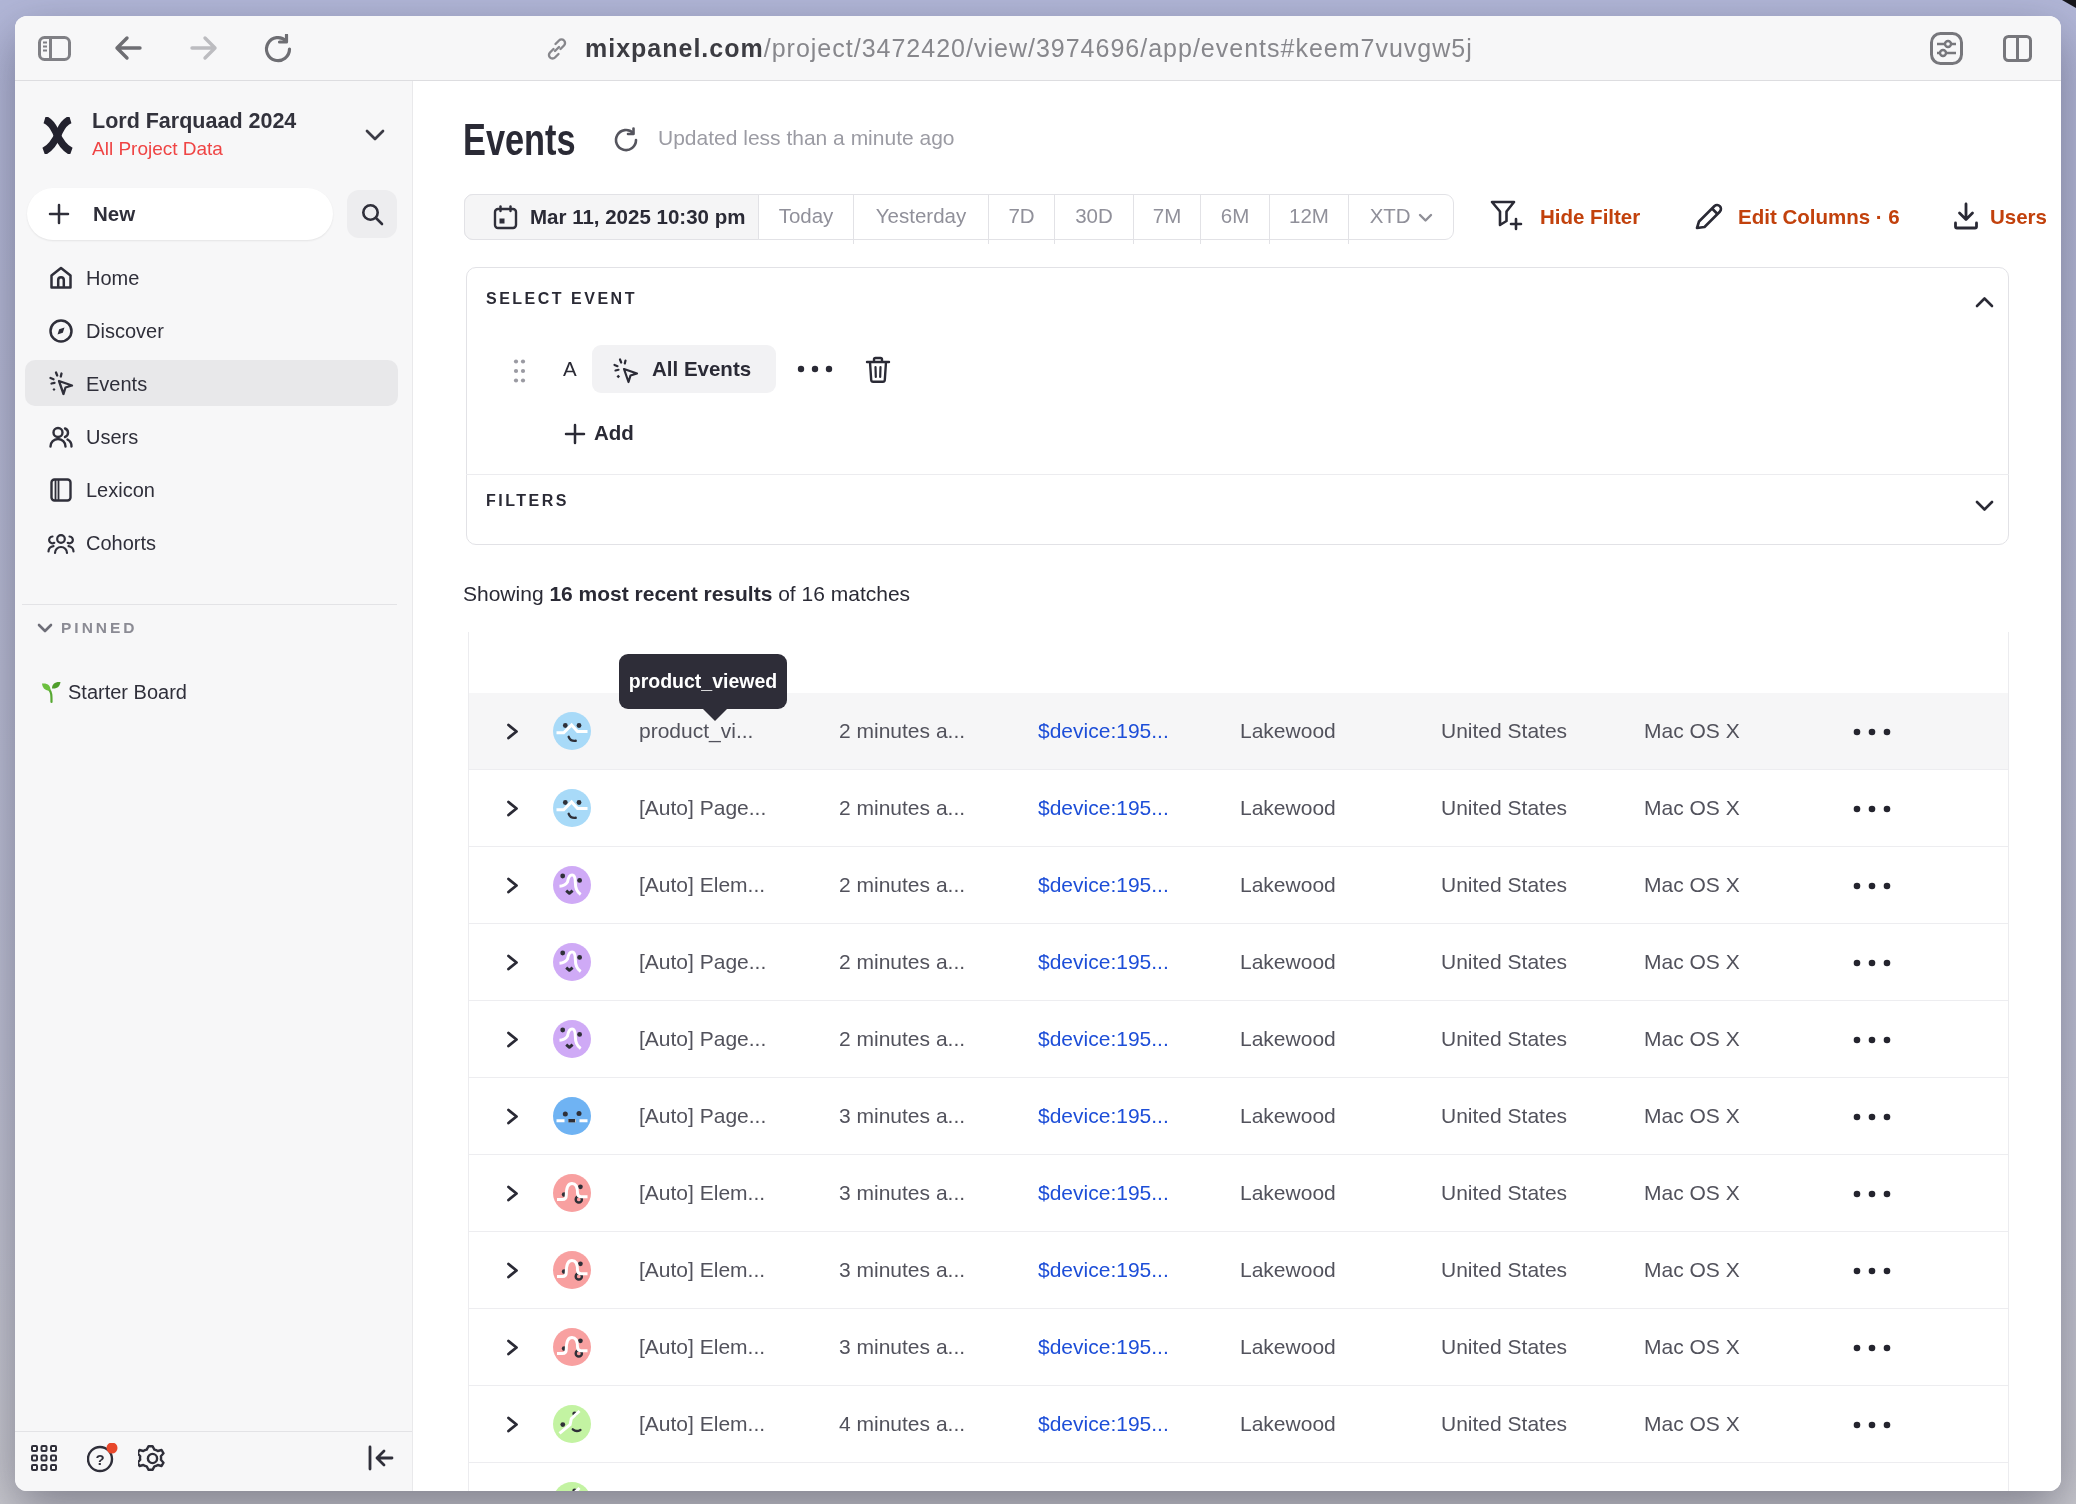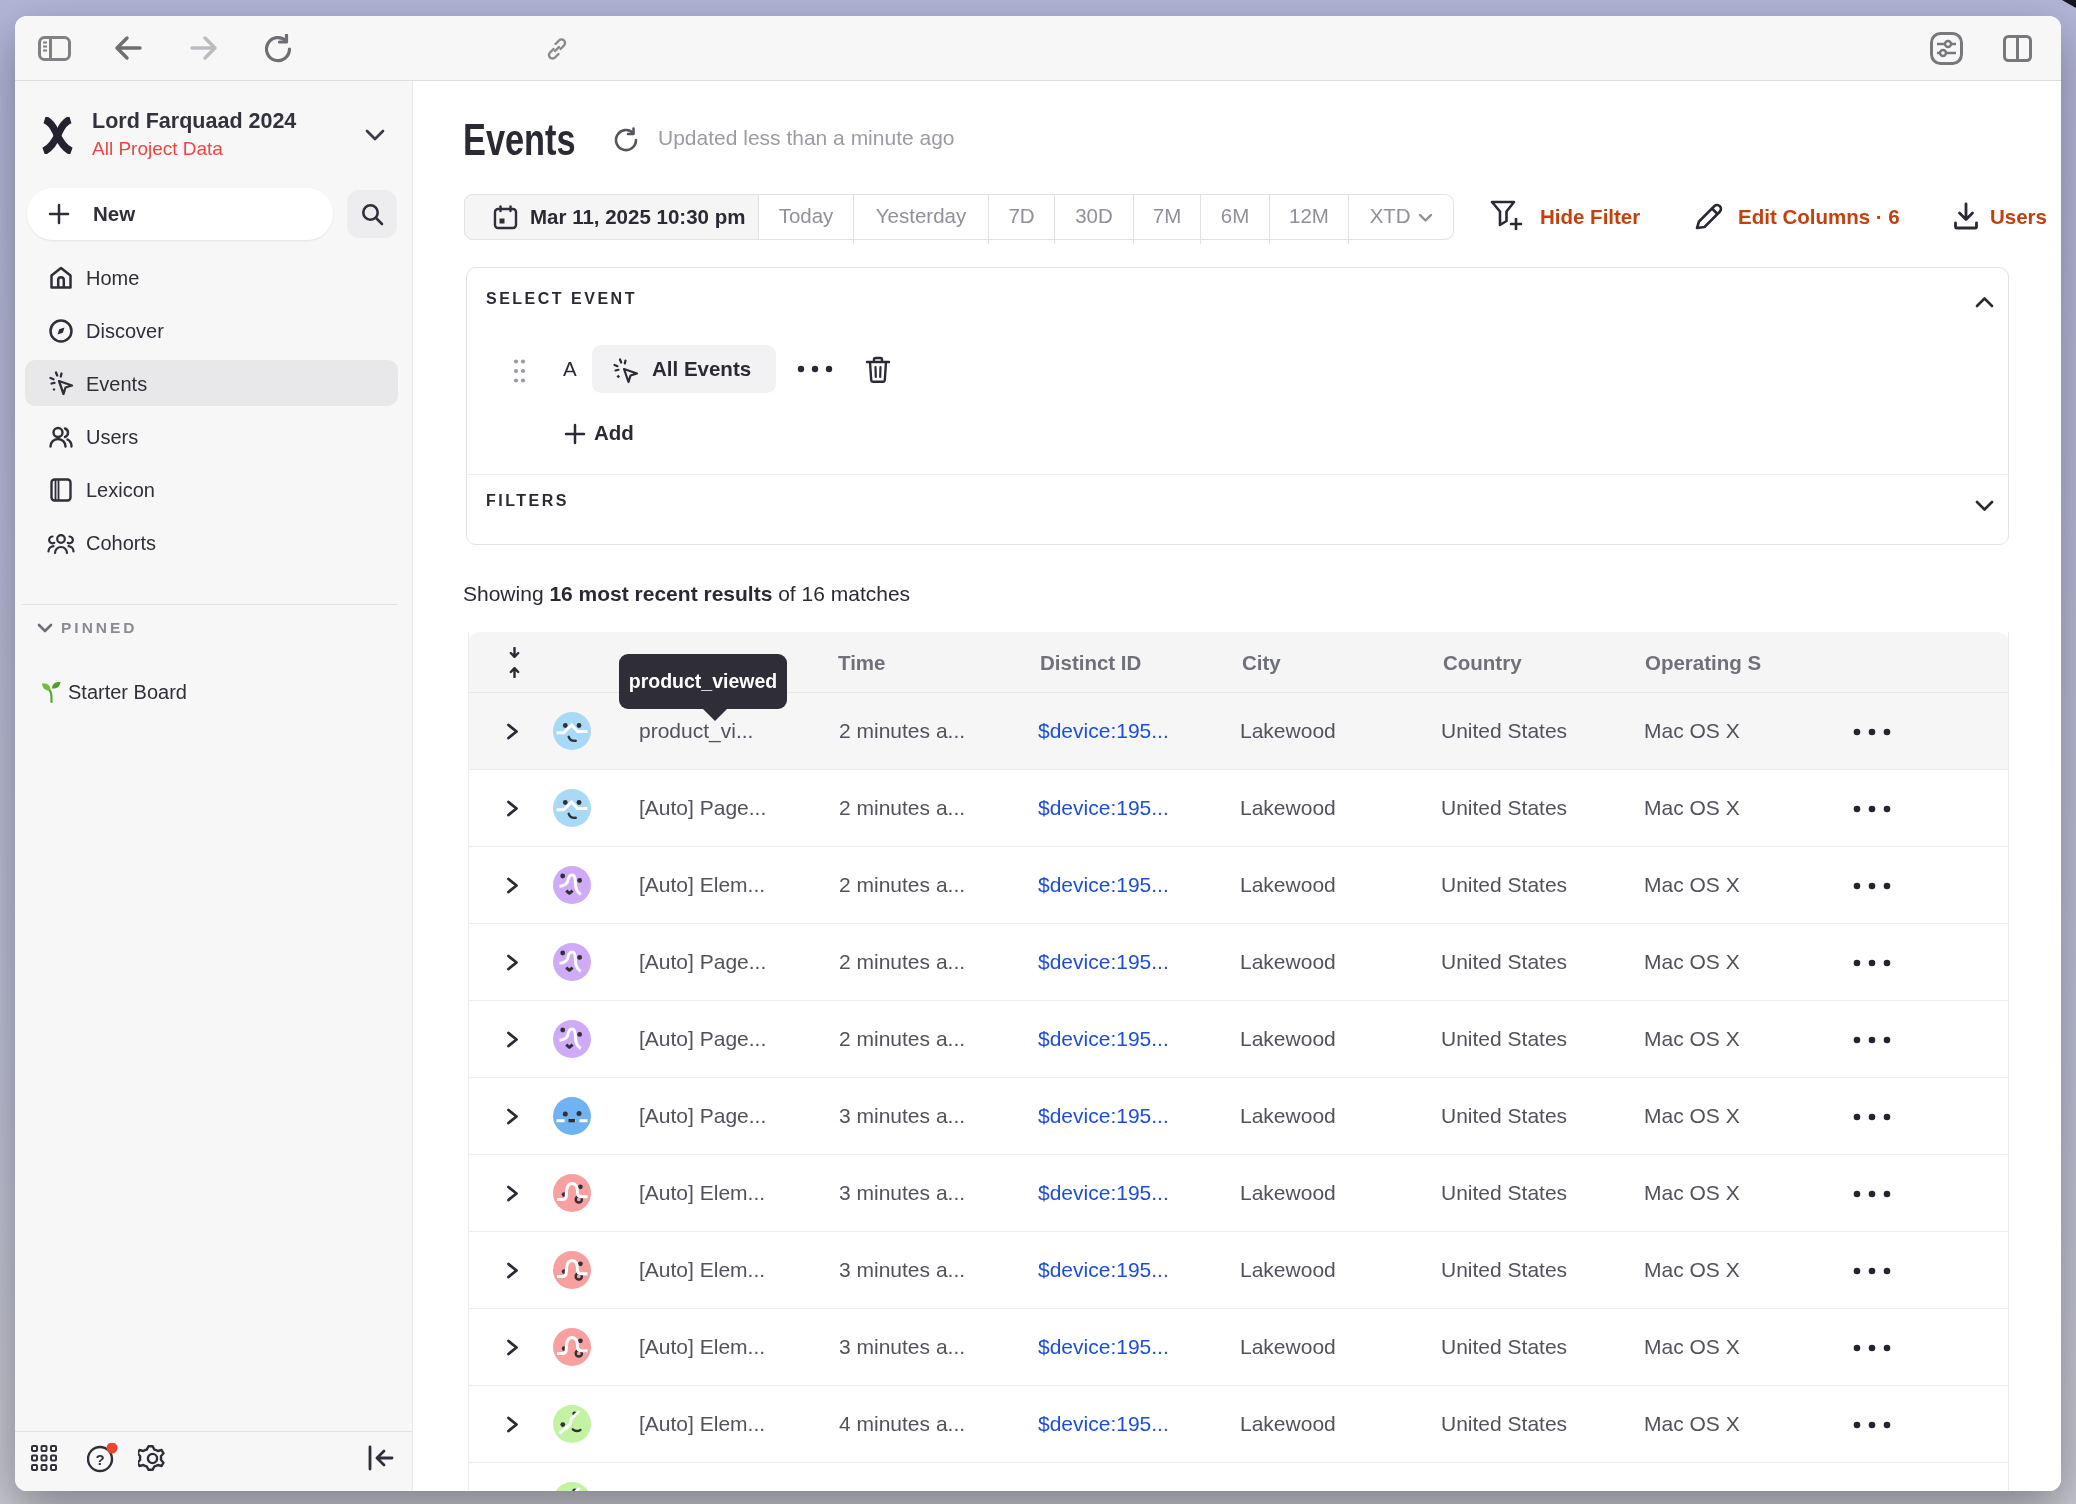--- a/index.html
+++ b/index.html
@@ -43,20 +43,21 @@
     <svg class="icon" style="left:175px;top:19px" width="28" height="26" viewBox="0 0 28 26">
       <path d="M2 13 H25 M15 3 L25 13 L15 23" fill="none" stroke="#bcbcc0" stroke-width="3.4" stroke-linecap="round" stroke-linejoin="round"></path>
     </svg>
     <svg class="icon" style="left:248px;top:18px" width="30" height="30" viewBox="0 0 30 30">
       <path d="M26.5 15 a11.5 11.5 0 1 1 -3.4 -8.1" fill="none" stroke="#6e6e73" stroke-width="3.2" stroke-linecap="round"></path>
       <path d="M23.5 1 v7 h-7" fill="none" stroke="#6e6e73" stroke-width="3.2" stroke-linecap="round" stroke-linejoin="round"></path>
     </svg>
     <svg class="icon" style="left:530px;top:21px" width="24" height="24" viewBox="0 0 24 24">
       <path d="M10 14 L14 10 M8.5 12 l-3.5 3.5 a3.5 3.5 0 0 0 5 5 L13.5 17 M15.5 12 l3.5-3.5 a3.5 3.5 0 0 0 -5-5 L10.5 7" fill="none" stroke="#87878c" stroke-width="2.4" stroke-linecap="round"></path>
     </svg>
+    <div class="abs" style="left:570px;top:0;height:64px;line-height:64px;font-size:25px;color:#87878c;letter-spacing:1px"><span style="color:#3c3c42;font-weight:700">mixpanel.com</span>/project/3472420/view/3974696/app/events#keem7vuvgw5j</div>
     <svg class="icon" style="left:1915px;top:16px" width="33" height="33" viewBox="0 0 33 33">
       <rect x="1.5" y="1.5" width="30" height="30" rx="9" fill="none" stroke="#77777c" stroke-width="3"></rect>
       <line x1="7" y1="12" x2="15" y2="12" stroke="#77777c" stroke-width="2.6"></line>
       <line x1="21" y1="12" x2="26" y2="12" stroke="#77777c" stroke-width="2.6"></line>
       <circle cx="18" cy="12" r="3" fill="none" stroke="#77777c" stroke-width="2.4"></circle>
       <line x1="7" y1="21" x2="10" y2="21" stroke="#77777c" stroke-width="2.6"></line>
       <line x1="16" y1="21" x2="26" y2="21" stroke="#77777c" stroke-width="2.6"></line>
       <circle cx="13" cy="21" r="3" fill="none" stroke="#77777c" stroke-width="2.4"></circle>
     </svg>
     <svg class="icon" style="left:1988px;top:19px" width="29" height="27" viewBox="0 0 29 27">
@@ -255,31 +256,20 @@
     <div class="abs" style="left:73px;top:411px;font-size:16px;font-weight:700;letter-spacing:2.5px;color:#2a2a35">FILTERS</div>
     <svg class="icon" style="left:1562px;top:419px" width="19" height="12" viewBox="0 0 19 12">
       <path d="M2 2 L9.5 9.5 L17 2" fill="none" stroke="#2a2a35" stroke-width="2.6" stroke-linecap="round" stroke-linejoin="round"></path>
     </svg>
 
     <div class="abs" style="left:50px;top:501px;font-size:21px;color:#2a2a35">Showing <b>16 most recent results</b> of 16 matches</div>
 
     <div id="tbl" class="abs" style="left:55px;top:551px;width:1541px;bottom:0;overflow:hidden">
     <div class="abs" style="left:0;top:0;bottom:0;width:1px;background:#ececef;z-index:5"></div>
     <div class="abs" style="right:0;top:0;bottom:0;width:1px;background:#ececef;z-index:5"></div>
-    <div class="abs" style="left:0;top:0;width:1541px;height:61px;background:#f5f5f6;border-radius:12px 12px 0 0;border-bottom:1px solid #e8e8eb;box-sizing:border-box">
-    <svg class="icon" style="left:39px;top:15px" width="15" height="31" viewBox="0 0 15 31">
-            <path d="M7.5 1 v8.5 M3.8 6 L7.5 9.8 L11.2 6" fill="none" stroke="#2a2a35" stroke-width="2.4" stroke-linecap="round" stroke-linejoin="round"></path>
-            <path d="M7.5 30 v-8.5 M3.8 25 L7.5 21.2 L11.2 25" fill="none" stroke="#2a2a35" stroke-width="2.4" stroke-linecap="round" stroke-linejoin="round"></path>
-          </svg>
-    <div class="abs" style="left:370px;top:0;height:61px;line-height:61px;font-size:20.5px;font-weight:600;color:#70707a;white-space:nowrap">Time</div>
-    <div class="abs" style="left:572px;top:0;height:61px;line-height:61px;font-size:20.5px;font-weight:600;color:#70707a;white-space:nowrap">Distinct ID</div>
-    <div class="abs" style="left:774px;top:0;height:61px;line-height:61px;font-size:20.5px;font-weight:600;color:#70707a;white-space:nowrap">City</div>
-    <div class="abs" style="left:975px;top:0;height:61px;line-height:61px;font-size:20.5px;font-weight:600;color:#70707a;white-space:nowrap">Country</div>
-    <div class="abs" style="left:1177px;top:0;height:61px;line-height:61px;font-size:20.5px;font-weight:600;color:#70707a;white-space:nowrap">Operating S</div>
-    </div>
     <div class="trow" style="top:61px;background:#f6f6f7;">
     <svg class="rchev" width="15" height="17" viewBox="0 0 15 17">
             <path d="M3.5 2 L11.5 8.5 L3.5 15" fill="none" stroke="#2a2a35" stroke-width="2.8" stroke-linecap="round" stroke-linejoin="round"></path>
           </svg>
     <svg class="av" width="38" height="38" viewBox="0 0 38 38">
             <circle cx="19" cy="19" r="19" fill="#a8daf8"></circle>
             <circle cx="12.3" cy="13.5" r="2.4" fill="#2f3038"></circle>
             <circle cx="26" cy="13.5" r="2.4" fill="#2f3038"></circle>
             <path d="M3.5 20.8 h7.2 L18.6 13 l5.9 6.6 h10" stroke="#fff" stroke-width="3" fill="none"></path>
             <path d="M15.7 24.8 q1.6 4.6 7 4" stroke="#2f3038" stroke-width="2.4" fill="none" stroke-linecap="round"></path>

